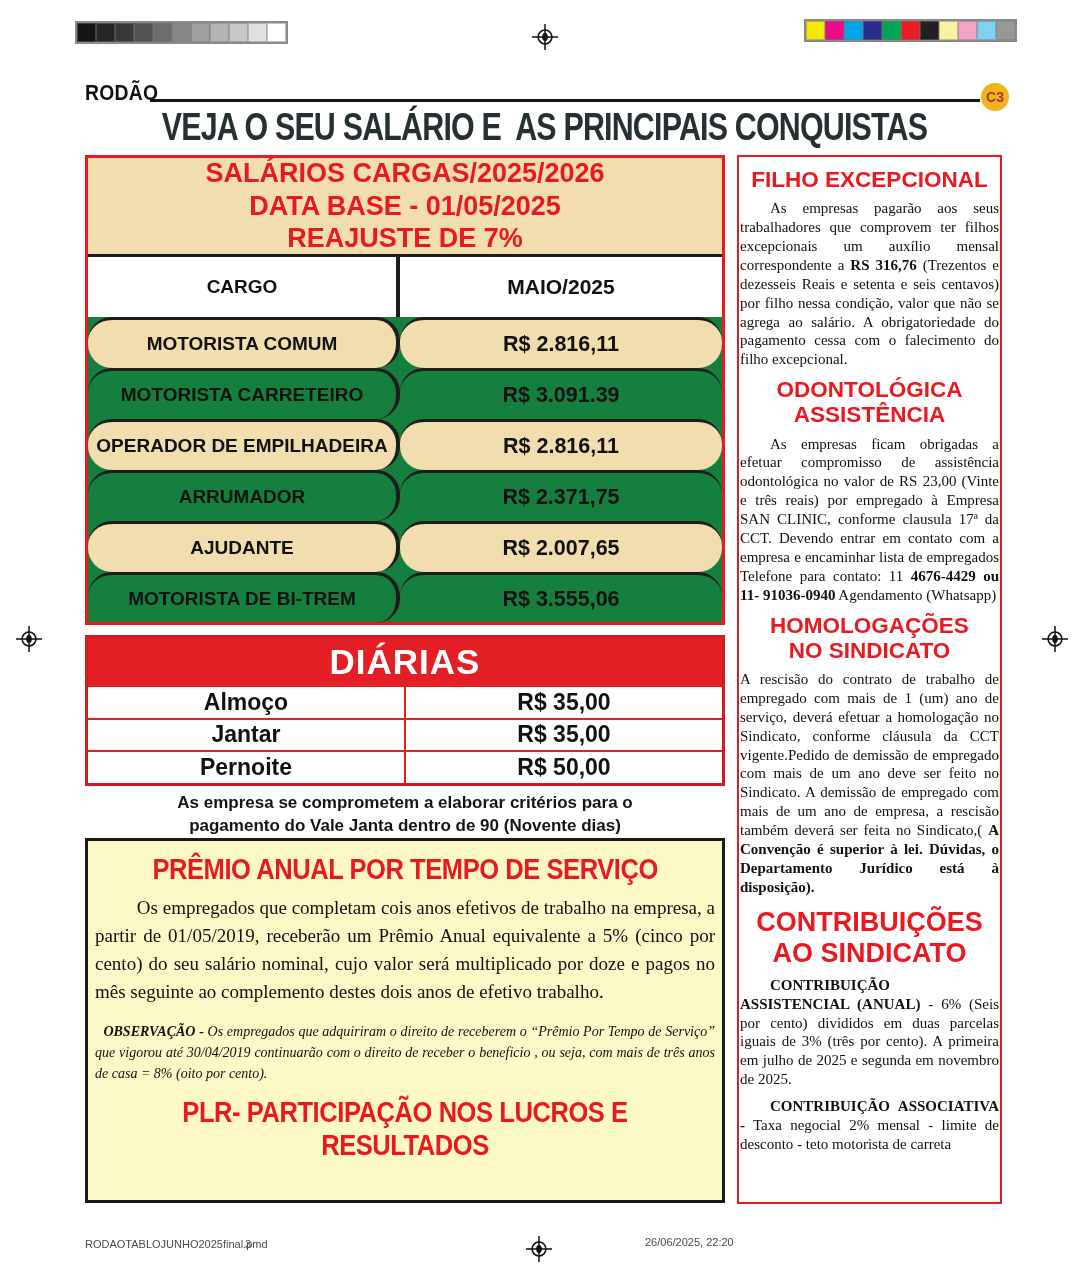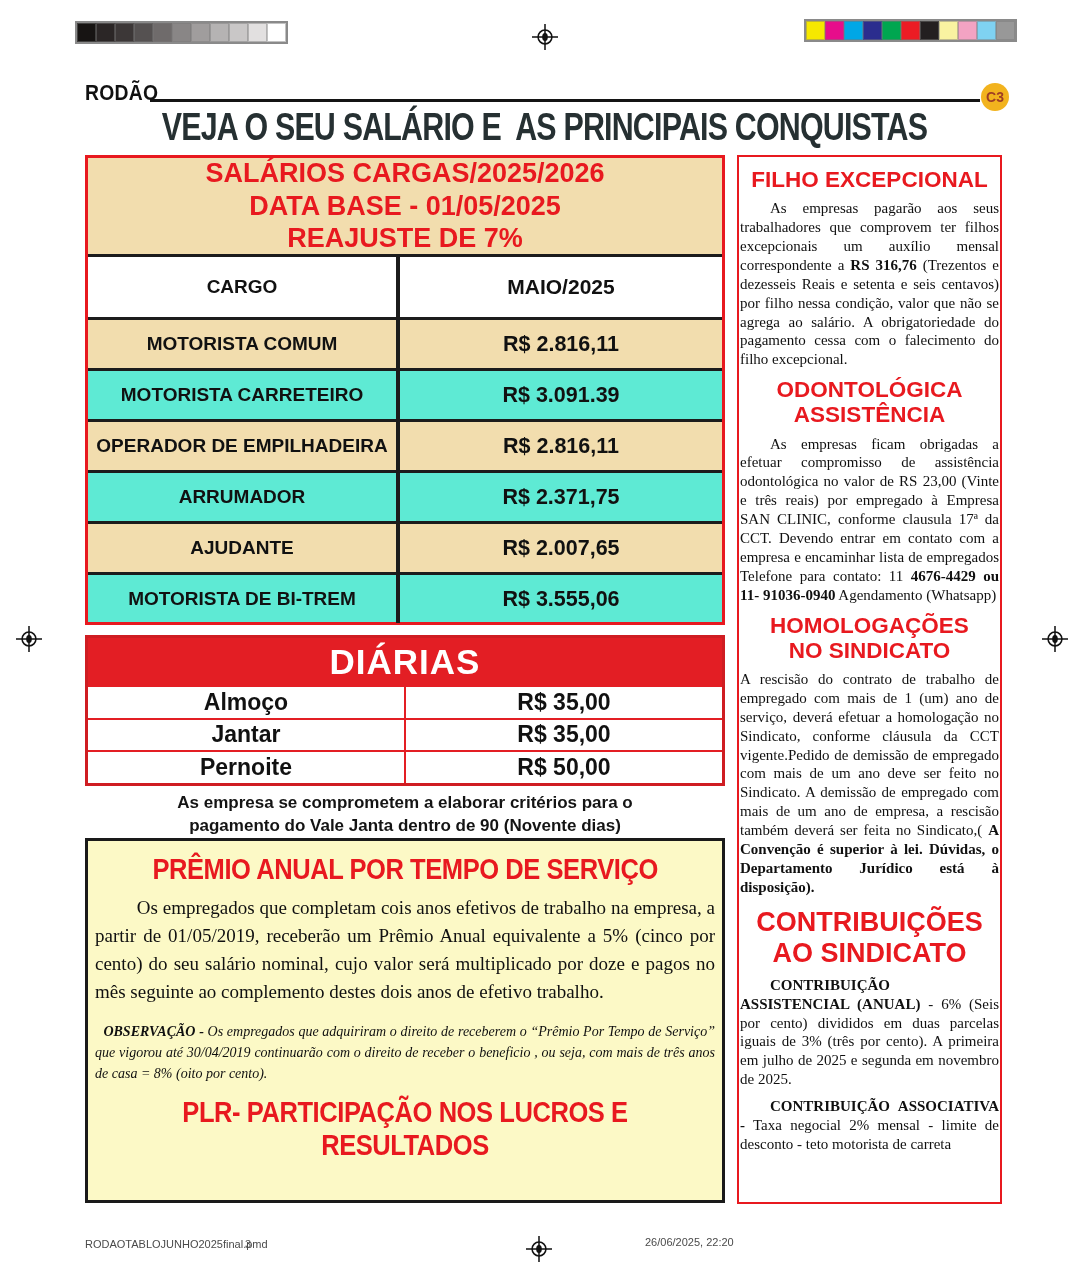--- a/index.html
+++ b/index.html
@@ -23,31 +23,31 @@
   .rule{position:absolute;left:150px;top:99px;width:830px;height:3px;background:#141414;}
   .badge{position:absolute;left:981px;top:83px;width:28px;height:28px;border-radius:50%;
          background:#f2b31e;color:#9e3d25;font-weight:bold;font-size:14px;
          display:flex;align-items:center;justify-content:center;}
   .main-title{position:absolute;left:0;top:106px;width:100%;text-align:center;
               font-size:38px;font-weight:bold;color:#263032;white-space:pre;}
   .main-title span{display:inline-block;transform:scaleX(.8);transform-origin:center;letter-spacing:-1px;}
 
   
   .salary{position:absolute;left:85px;top:155px;width:640px;height:470px;
-          border:3px solid #e8191f;box-sizing:border-box;background:#5eead4;}
+          border:3px solid #e8191f;box-sizing:border-box;background:#15803d;}
   .salary-head{height:96px;background:#f2ddae;color:#e8191f;font-weight:bold;font-size:27px;
                display:flex;flex-direction:column;align-items:center;justify-content:center;
                line-height:1.22;text-align:center;}
   .sgrid{display:grid;grid-template-columns:312px 1fr;}
   .scell{display:flex;align-items:center;justify-content:center;border-top:3px solid #1c1c1c;
          font-weight:bold;box-sizing:border-box;}
   .scell.left{border-right:4px solid #1c1c1c;font-size:19px;}
   .scell.val{font-size:21.5px;}
   .hrow{height:63px;background:#fff;font-size:21px;}
-  .drow{height:51px;}
+  .drow{height:51px;border-radius:24px;}
   .beige{background:#f2ddae;}
 
   
   .diarias{position:absolute;left:85px;top:635px;width:640px;height:151px;
            border:3px solid #cf1d22;box-sizing:border-box;background:#fff;}
   .diarias-head{height:47px;background:#e31e24;color:#fff;font-weight:bold;font-size:35px;
                 display:flex;align-items:center;justify-content:center;letter-spacing:1px;}
   .dgrid{display:grid;grid-template-columns:318px 1fr;}
   .dcell{display:flex;align-items:center;justify-content:center;height:32.5px;
          border-top:2px solid #e31e24;font-weight:bold;font-size:23px;box-sizing:border-box;}

